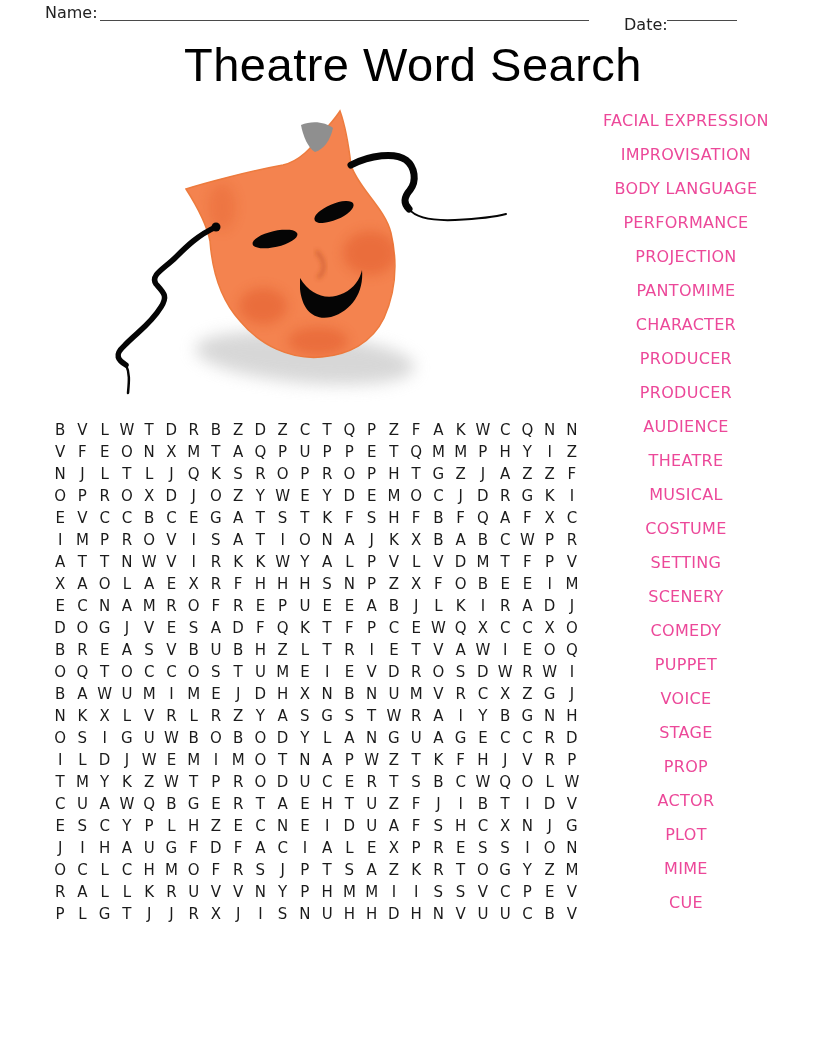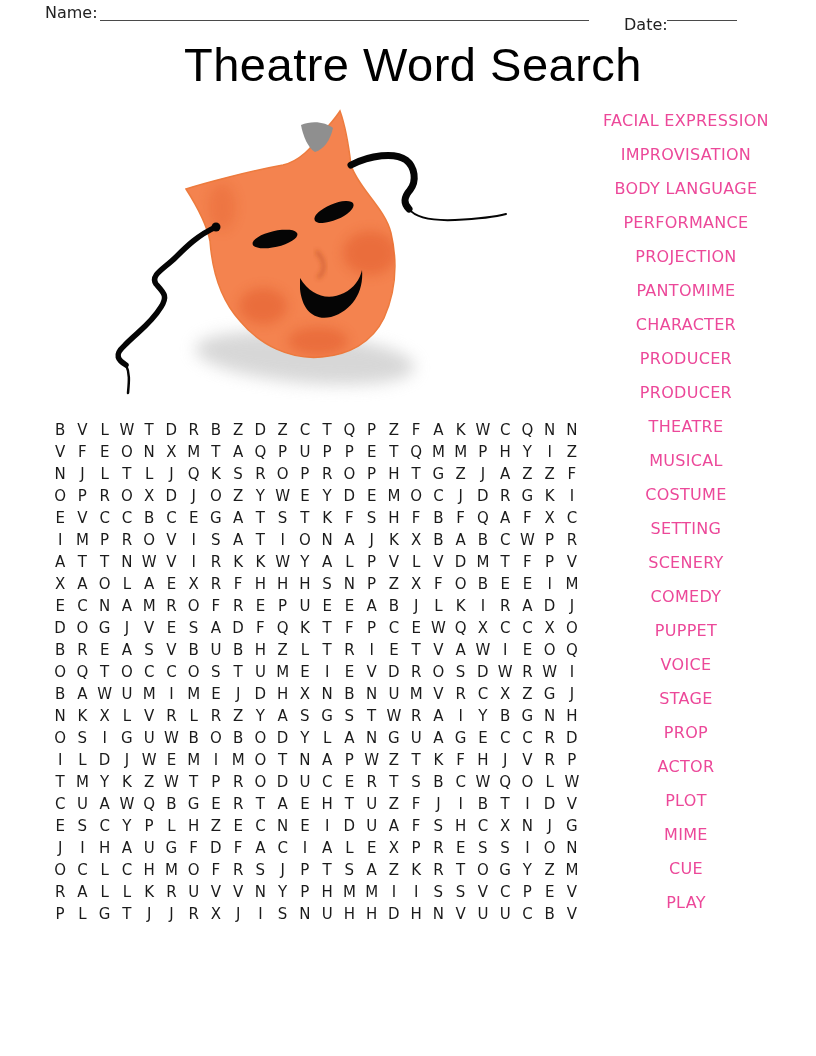--- a/index.html
+++ b/index.html
@@ -98,20 +98,21 @@
   <ul class="words">
       <li>FACIAL EXPRESSION</li>
       <li>IMPROVISATION</li>
       <li>BODY LANGUAGE</li>
       <li>PERFORMANCE</li>
       <li>PROJECTION</li>
       <li>PANTOMIME</li>
       <li>CHARACTER</li>
       <li>PRODUCER</li>
       <li>PRODUCER</li>
+      <li>AUDIENCE</li>
       <li>THEATRE</li>
       <li>MUSICAL</li>
       <li>COSTUME</li>
       <li>SETTING</li>
       <li>SCENERY</li>
       <li>COMEDY</li>
       <li>PUPPET</li>
       <li>VOICE</li>
       <li>STAGE</li>
       <li>PROP</li>

